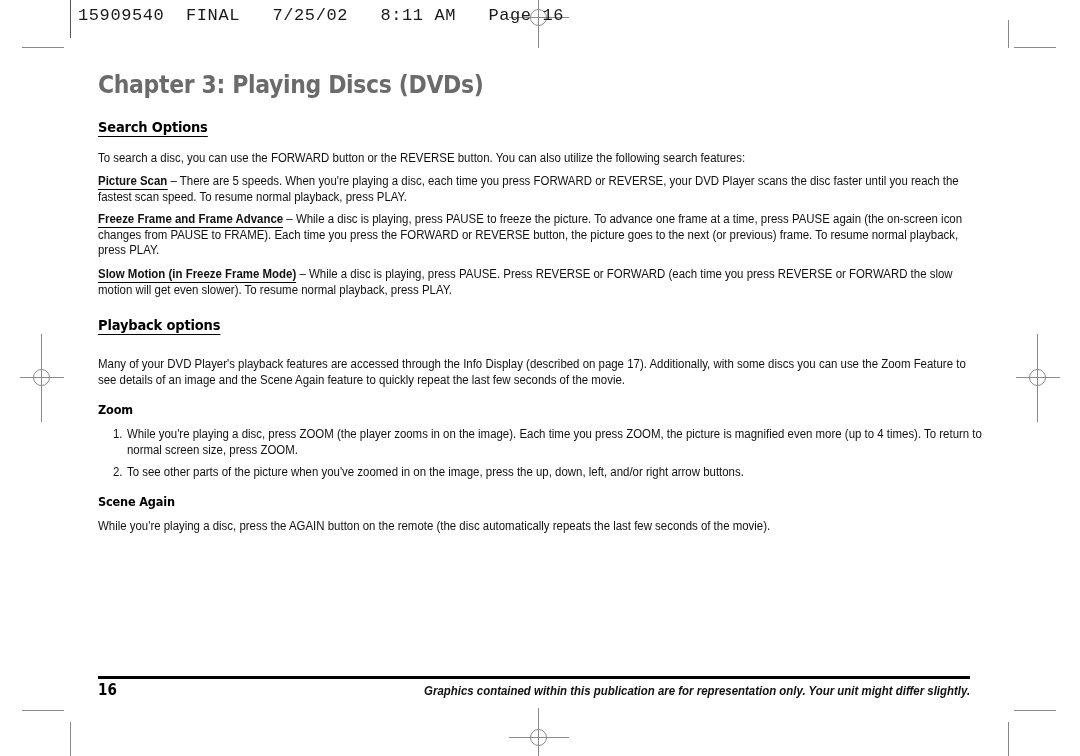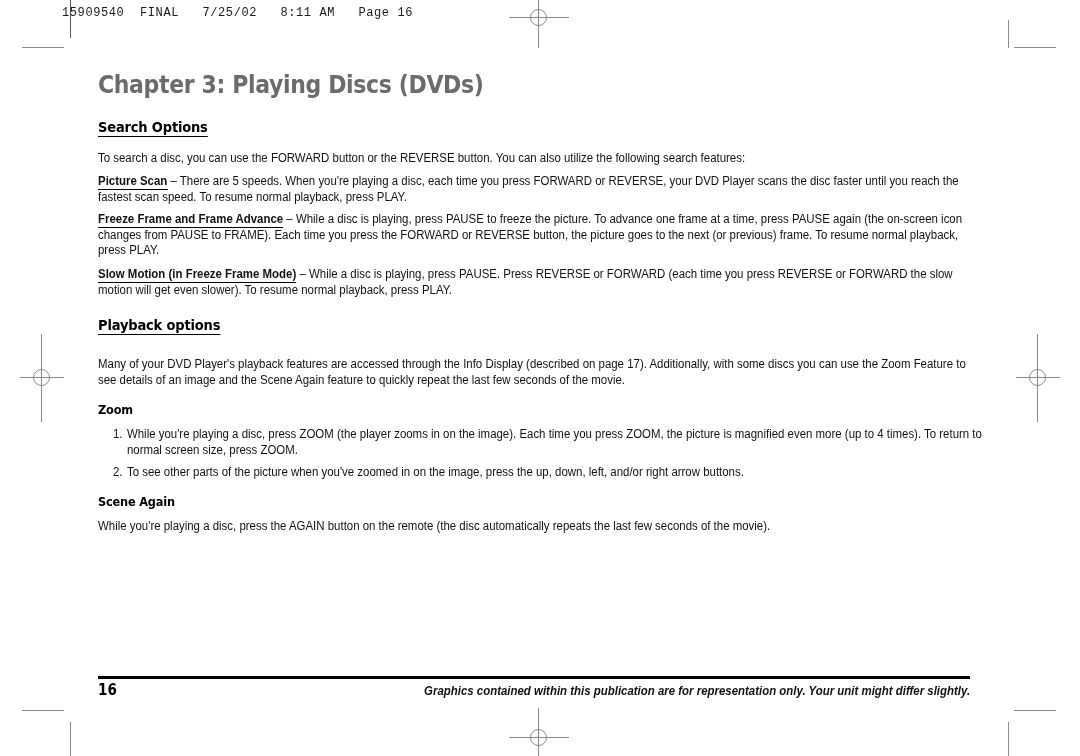--- a/index.html
+++ b/index.html
@@ -62,24 +62,24 @@
   .header-rule {
     position: absolute;
     left: 70px;
     top: 0;
     width: 1px;
     height: 38px;
     background: #555;
   }
   .header-slug {
     position: absolute;
-    left: 62px;
+    left: 78px;
     top: 6px;
     font-family: "Liberation Mono", "DejaVu Sans Mono", monospace;
-    font-size: 12px;
+    font-size: 17px;
     letter-spacing: 0.6px;
     color: #1a1a1a;
     white-space: pre;
   }
 
   
   .page {
     position: absolute;
     left: 98px;
     top: 0;

